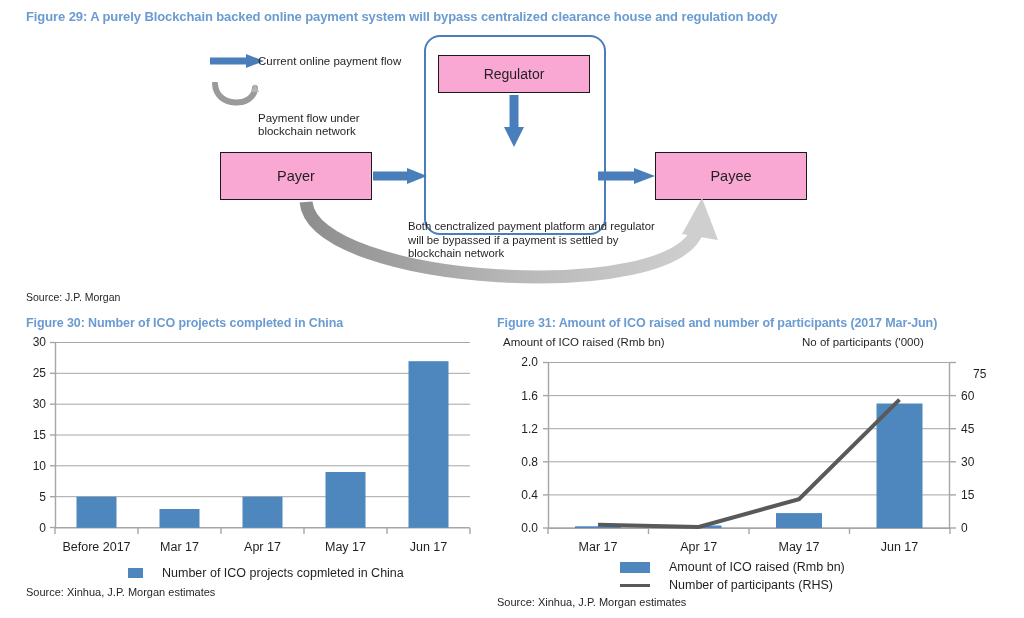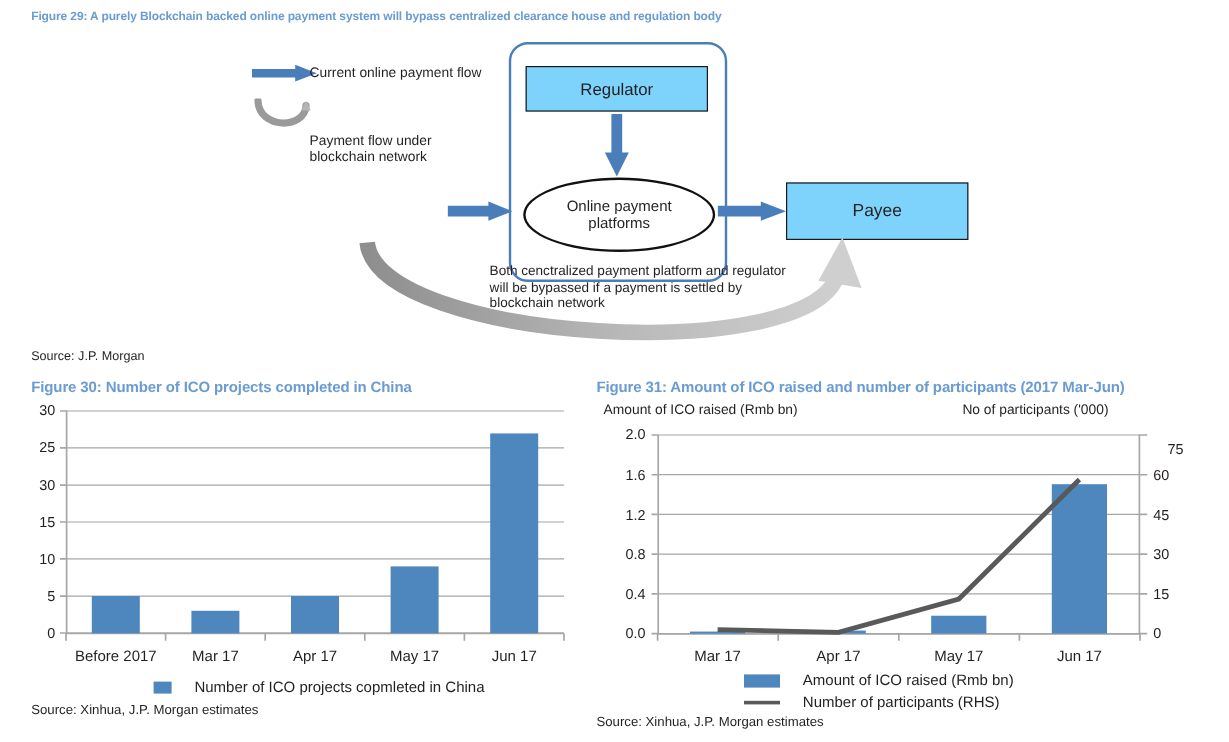--- a/index.html
+++ b/index.html
@@ -13,21 +13,21 @@
     overflow:hidden;
   }
   .fig-title {
     position:absolute;
     font-weight:bold;
     color:#6a9bd1;
     font-size:12.5px;
     letter-spacing:-0.1px;
     white-space:nowrap;
   }
-  #title29 { left:26px; top:9px; font-size:10px; }
+  #title29 { left:26px; top:9px; font-size:13px; }
   #title30 { left:26px; top:316px; }
   #title31 { left:497px; top:316px; }
 
   .source {
     position:absolute;
     font-size:11px;
     color:#231f20;
     white-space:nowrap;
   }
   #src-top  { left:26px; top:291px; font-size:10.5px; }
@@ -37,21 +37,21 @@
   
   #diagram { position:absolute; left:0; top:30px; width:1024px; height:262px;padding-left:46px; }
 
   .legend-arrow-row { position:absolute; font-size:11.5px; line-height:13px; color:#231f20; }
   #lg1 { left:258px; top:25px; }
   #lg2 { left:258px; top:58px;margin-top:24px; }
 
   .node-box {
     position:absolute;
     border:1.6px solid #1a1a1a;
-    background:#7dd3fc;
+    background:#f9a8d4;
     display:flex; align-items:center; justify-content:center;
     font-size:14.5px;
     color:#231f20;
   }
   #payer-box { left:220px; top:122px; width:152px; height:48px; }
   #payee-box { left:655px; top:122px; width:152px; height:48px; }
   #regulator-box { left:438px; top:25px; width:152px; height:38px; font-size:14px; }
 
   #container-round {
     position:absolute;
@@ -144,27 +144,24 @@
 
   <div class="node-box" id="regulator-box">
     <span>Regulator</span>
   </div>
 
   <svg width="30" height="58" style="position:absolute;left:499px;top:63px;">
     <line x1="15" y1="2" x2="15" y2="36" stroke="#4a7ebb" stroke-width="9"></line>
     <polygon points="5,34 25,34 15,54" fill="#4a7ebb"></polygon>
   </svg>
 
-  <div id="oval">
-    <div>
-      <div>Online payment</div>
-      <div>platforms</div>
-    </div>
-  </div>
-
+
+  <div class="node-box" id="payer-box">
+    <span>Payer</span>
+  </div>
 
   <div class="node-box" id="payee-box">
     <span>Payee</span>
   </div>
 
   <svg width="56" height="22" style="position:absolute;left:373px;top:135px;">
     <line x1="0" y1="11" x2="36" y2="11" stroke="#4a7ebb" stroke-width="9"></line>
     <polygon points="34,3 54,11 34,19" fill="#4a7ebb"></polygon>
   </svg>
 

